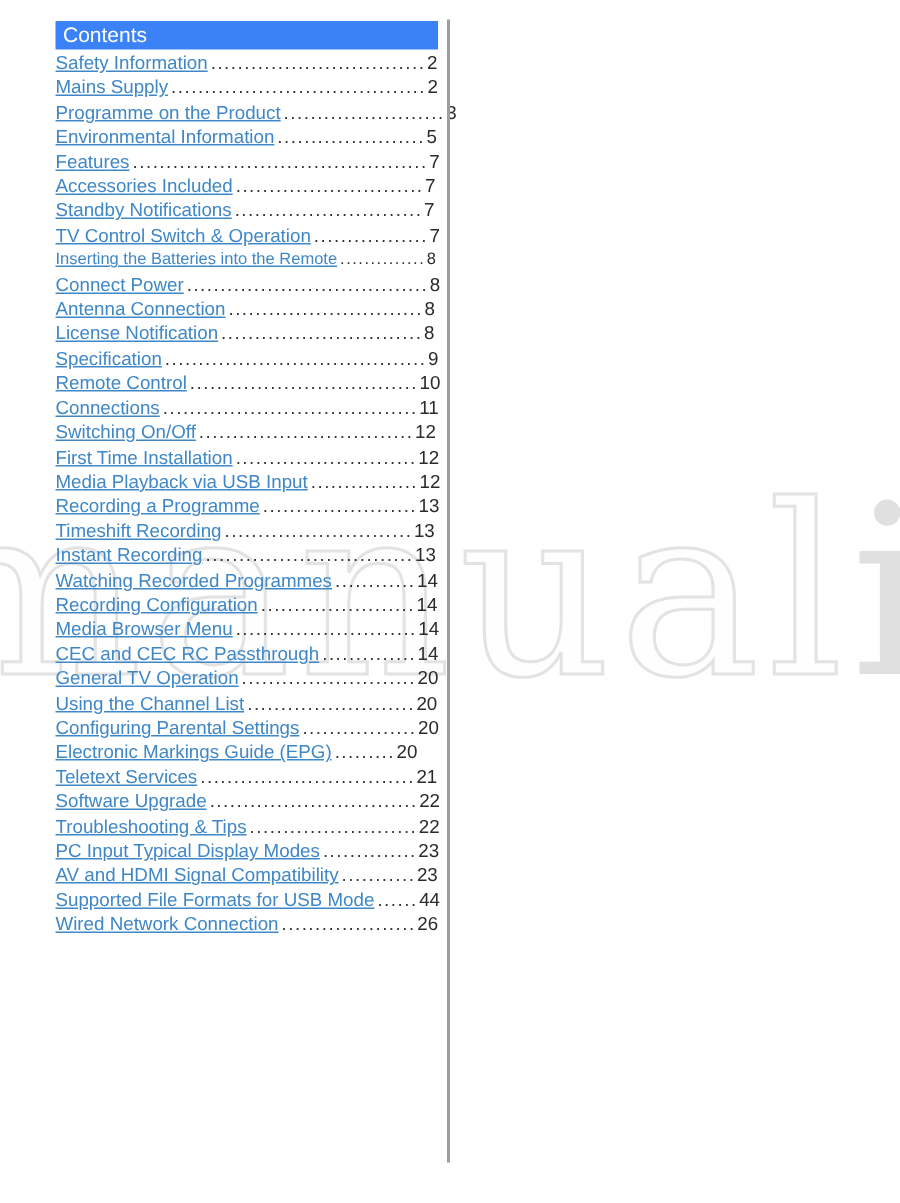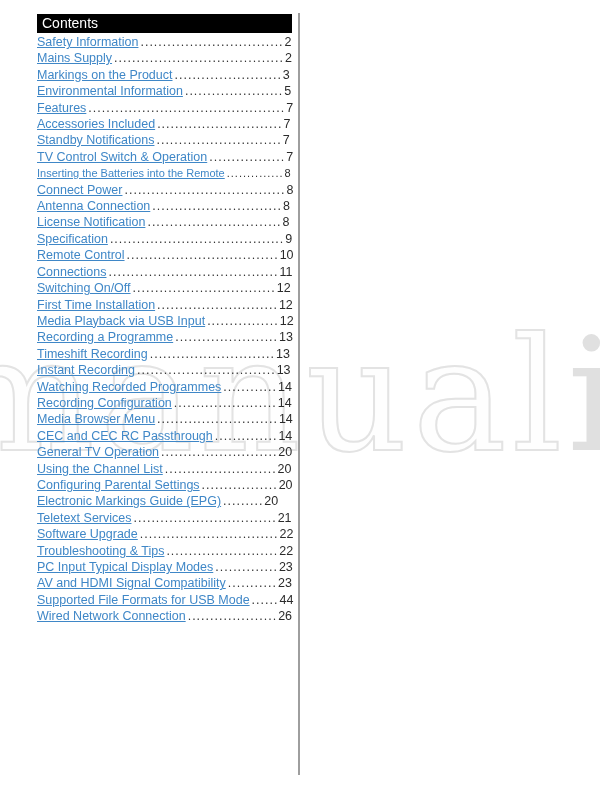--- a/index.html
+++ b/index.html
@@ -42,21 +42,21 @@
     -webkit-text-stroke: 0;
   }
   
   .contents-bar {
     position: absolute;
     left: 37px;
     top: 14px;
     width: 250px;
     height: 19px;
     padding-left: 5px;
-    background: #000000;
+    background: #3b82f6;
     color: #ffffff;
     font-size: 14px;
     line-height: 19px;
     z-index: 2;
   }
   
   .toc {
     position: absolute;
     left: 37px;
     top: 34px;
@@ -118,21 +118,21 @@
 
   <div class="watermark"><span class="wm-outline">manual</span><span class="wm-solid">i</span></div>
 
   <div class="contents-bar">
     <span>Contents</span>
   </div>
 
   <div class="toc" id="toc">
       <div class="toc-row"><a class="toc-link">Safety Information</a><span class="dots">................................</span><span class="num">2</span></div>
       <div class="toc-row"><a class="toc-link">Mains Supply</a><span class="dots">......................................</span><span class="num">2</span></div>
-      <div class="toc-row"><a class="toc-link">Markings on the Product</a><span class="dots">........................</span><span class="num">3</span></div>
+      <div class="toc-row"><a class="toc-link">Programme on the Product</a><span class="dots">........................</span><span class="num">3</span></div>
       <div class="toc-row"><a class="toc-link">Environmental Information</a><span class="dots">......................</span><span class="num">5</span></div>
       <div class="toc-row"><a class="toc-link">Features</a><span class="dots">............................................</span><span class="num">7</span></div>
       <div class="toc-row"><a class="toc-link">Accessories Included</a><span class="dots">............................</span><span class="num">7</span></div>
       <div class="toc-row"><a class="toc-link">Standby Notifications</a><span class="dots">............................</span><span class="num">7</span></div>
       <div class="toc-row"><a class="toc-link">TV Control Switch &amp; Operation</a><span class="dots">.................</span><span class="num">7</span></div>
       <div class="toc-row small"><a class="toc-link">Inserting the Batteries into the Remote</a><span class="dots">..............</span><span class="num">8</span></div>
       <div class="toc-row"><a class="toc-link">Connect Power</a><span class="dots">....................................</span><span class="num">8</span></div>
       <div class="toc-row"><a class="toc-link">Antenna Connection</a><span class="dots">.............................</span><span class="num">8</span></div>
       <div class="toc-row"><a class="toc-link">License Notification</a><span class="dots">..............................</span><span class="num">8</span></div>
       <div class="toc-row"><a class="toc-link">Specification</a><span class="dots">.......................................</span><span class="num">9</span></div>

